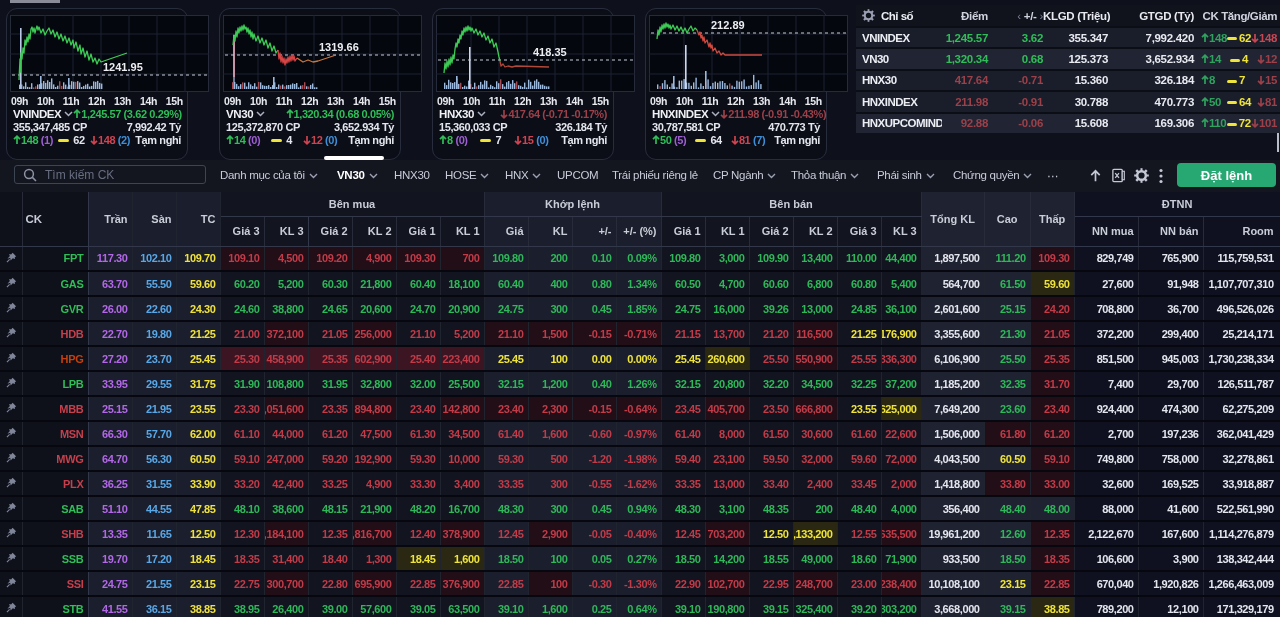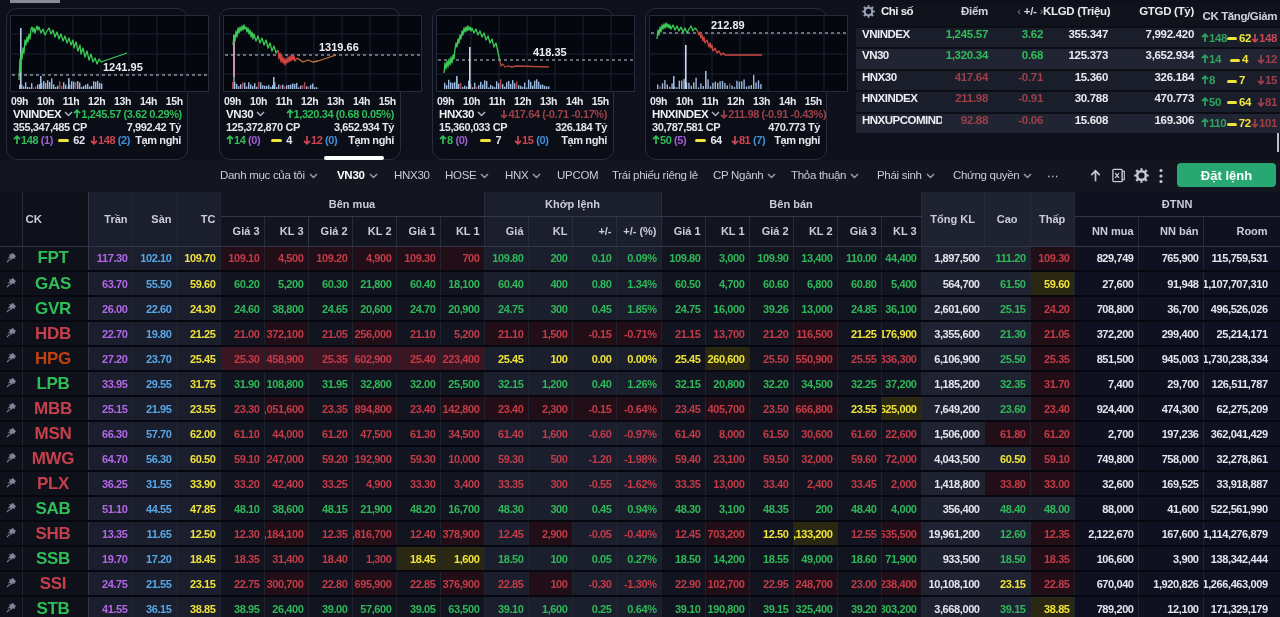--- a/index.html
+++ b/index.html
@@ -9,21 +9,21 @@
 .dash{display:inline-block;width:11px;height:3px;background:#efe43a;border-radius:2px;vertical-align:middle;margin-right:4px}
 
 .panel{position:absolute;top:8px;width:182px;height:152px;background:#0b0d17;border:1px solid #282d3e;border-radius:11px;padding:6px 3px 0 3px}
 .plot{display:block}
 .xlab{display:flex;justify-content:space-between;padding:3px 1px 0 1px;color:#e7e9ef;font-size:10.5px;font-weight:bold;height:16px;letter-spacing:-0.3px}
 .frow{display:flex;justify-content:space-between;align-items:center;padding:0 3px;font-size:11px;font-weight:bold;height:12.7px;white-space:nowrap;letter-spacing:-0.4px}
 .frow .nm{color:#f0f1f5;font-size:11.5px;display:inline-flex;align-items:center;gap:3px;letter-spacing:-0.4px}
 .frow.cnt{font-size:11px}
 
 .idx{position:absolute;left:856px;top:5px;width:424px}
-.ihead,.irow{display:flex;font-size:11.5px;font-weight:bold;white-space:nowrap;letter-spacing:-0.3px}
+.ihead,.irow{display:flex;align-items:center;font-size:11.5px;font-weight:bold;white-space:nowrap;letter-spacing:-0.3px}
 .ihead{color:#cfd3dd;height:21px;background:#10121c;padding-left:6px}
 .irow{height:21.4px;border-top:2px solid #0c0e16;padding-left:6px}
 .ir-a{background:#1a1d2a}.ir-b{background:#212433}
 .inm{width:80px;overflow:hidden;white-space:nowrap;color:#eceef4;flex:none;letter-spacing:-0.5px}
 .ic{text-align:right;flex:none;letter-spacing:-0.3px}
 .c1{width:46px}.c2{width:55px}.c3{width:65px}.c4{width:86px}
 .ic.c3,.ic.c4{color:#e8eaf0}
 .iud{flex:1;display:flex;align-items:center;justify-content:space-between;padding-left:7px;padding-right:3px;letter-spacing:-0.4px}
 .iud .ymid .dash{margin-right:2px;width:10px}
 .srt{color:#7d8396;font-weight:normal}
@@ -37,31 +37,31 @@
 .order{position:absolute;left:1177px;top:3px;width:99px;height:24px;background:#27a872;border-radius:4px;color:#fff;font-size:13px;font-weight:bold;display:flex;align-items:center;justify-content:center}
 
 .board{position:absolute;left:0;top:192px;width:1280px;border-collapse:collapse;table-layout:fixed}
 .board th{font-size:11px;font-weight:bold;color:#c9cdd8;border-right:1px solid #272b3a;border-bottom:1px solid #32374a}
 .board tr.h1 th{height:24px}
 .board tr.h2 th{height:30px}
 .board th.hr{text-align:right;padding-right:4px}
 .board th.hck{text-align:left;padding-left:3px;font-size:11.5px}
 .board th.hc{text-align:center}
 .board td{height:25px;font-size:11px;font-weight:bold;text-align:right;padding-right:4px;letter-spacing:-0.4px;border-right:1px solid #20242f;border-bottom:2px solid #07080f;overflow:hidden;white-space:nowrap}
-.board td.room,.board th.room{padding-right:12px}
+.board td.room,.board th.room{padding-right:6px}
 .gA{background:#0e101a}
 .gB{background:#1b1e2c}
 .gC{background:#12141f}
 .gD{background:#1b1e2c}
 .gE{background:#12141f}
 .gF{background:#1f2231}
 .gG{background:#0f1120}
 td.gB,th.gB{background:#1b1e2c}
 .board td.pinc{text-align:center;padding:0 0 0 2px}
-.board td.tick{text-align:center;padding-left:0;font-size:17px;letter-spacing:-0.3px}
+.board td.tick{text-align:right;padding-left:0;font-size:11px;letter-spacing:-0.3px}
 .board td.tick.gn{color:#2fbe57}.board td.tick.rd{color:#c5404c}.board td.tick.yl{color:#c2410c}
 .tp{color:#b368e8}.ts{color:#58a8e8}.ttc{color:#f0e23d}
 .tg{color:#2fb859}.tr{color:#c23b48}.ty{color:#efe43a}.tw{color:#e4e6ee}
 td.fr{background:#220e17 !important}
 td.fs{background:#3c1522 !important}
 td.fy{background:#2a2812 !important}
 .board td:nth-child(7),.board td:nth-child(9),.board td:nth-child(11),.board td:nth-child(13),.board td:nth-child(17),.board td:nth-child(19),.board td:nth-child(21),.board td:nth-child(22),.board td:nth-child(25),.board td:nth-child(26),.board td:nth-child(27){direction:rtl}
 
 td.gB,th.gB{border-right-color:#20242f}
 .board td:nth-child(2),.board th:nth-child(2){border-right:1px solid #32374a}
@@ -556,20 +556,27 @@
           </svg>110</span>
         <span class="ymid"><span class="dash"></span><span class="yl">72</span></span>
         <span class="rdim"><svg width="8" height="10" viewBox="0 0 8 10" style="vertical-align:-1px">
             <path d="M4.0 1 L4.0 8.4 M1 5.8 L4.0 8.8 L7 5.8" stroke="#9c4049" stroke-width="1.7" fill="none"></path>
           </svg>101</span>
       </span>
     </div>
   </div>
 <div class="nav">
 <div class="pill"></div>
+<div class="search">
+      <svg width="14" height="14" viewBox="0 0 14 14">
+        <circle cx="6" cy="6" r="4.4" fill="none" stroke="#8d93a5" stroke-width="1.5"></circle>
+        <line x1="9.4" y1="9.4" x2="13" y2="13" stroke="#8d93a5" stroke-width="1.5"></line>
+      </svg>
+      <span>Tìm kiếm CK</span>
+    </div>
 <span class="tab" style="left:220px">Danh mục của tôi<svg width="9" height="6" viewBox="0 0 9 6" style="margin-left:4px">
         <path d="M1 1 L4.5 4.5 L8 1" stroke="#9ba1b2" stroke-width="1.4" fill="none"></path>
       </svg></span>
 <span class="tab act" style="left:337px">VN30<svg width="9" height="6" viewBox="0 0 9 6" style="margin-left:4px">
         <path d="M1 1 L4.5 4.5 L8 1" stroke="#9ba1b2" stroke-width="1.4" fill="none"></path>
       </svg></span>
 <span class="tab" style="left:394px">HNX30</span>
 <span class="tab" style="left:445px">HOSE<svg width="9" height="6" viewBox="0 0 9 6" style="margin-left:4px">
         <path d="M1 1 L4.5 4.5 L8 1" stroke="#9ba1b2" stroke-width="1.4" fill="none"></path>
       </svg></span>

